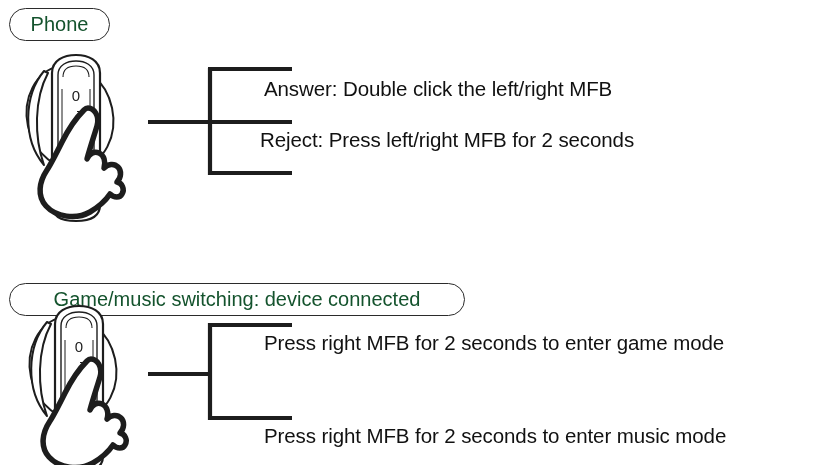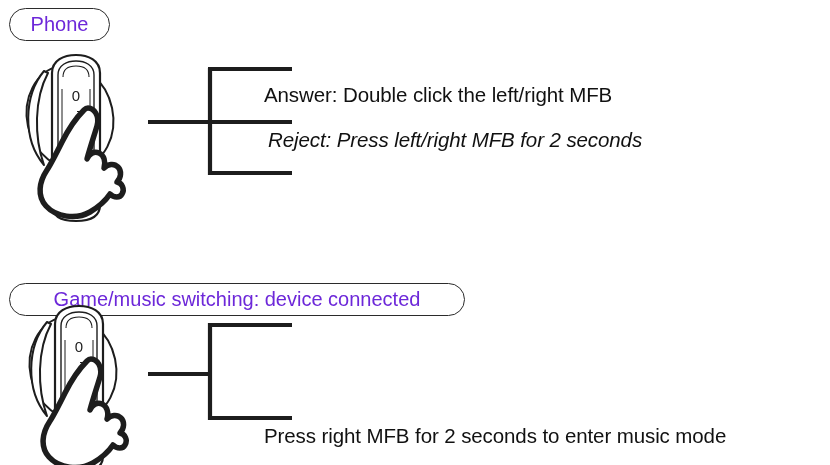--- a/index.html
+++ b/index.html
@@ -15,54 +15,55 @@
 
   
   .pill{
     position:absolute;
     border:1.6px solid #2b2b2b;
     border-radius:999px;
     background:#ffffff;
     display:flex;align-items:center;justify-content:center;
     box-sizing:border-box;
     white-space:nowrap;
-    color:#6d28d9;
+    color:#14532d;
   }
   #pill-phone{left:9px;top:8px;width:101px;height:33px;font-size:20px;}
   #pill-game{left:9px;top:259px;width:456px;height:33px;font-size:20px;margin-top:24px;}
 
   
   .line{
     position:absolute;
     font-size:20.5px;
     white-space:nowrap;
     color:#111111;
     letter-spacing:-0.1px;
   }
-  #line-answer {left:264px;top:83px;}
-  #line-reject {left:268px;top:128px;font-style:italic;}
+  #line-answer {left:264px;top:77px;}
+  #line-reject {left:260px;top:128px;}
   #line-hangup {left:264px;top:176px;}
   #line-game   {left:264px;top:331px;}
   #line-music  {left:264px;top:424px;}
 
   
   svg.art{position:absolute;left:0;top:0;width:830px;height:465px;pointer-events:none;}
 </style>
 </head>
 <body>
 
 <div id="sheet">
 
   <div class="pill" id="pill-phone">Phone</div>
 
   <div class="pill" id="pill-game">Game/music switching: device connected</div>
 
   <div class="line" id="line-answer">Answer: Double click the left/right MFB</div>
   <div class="line" id="line-reject">Reject: Press left/right MFB for 2 seconds</div>
 
+  <div class="line" id="line-game">Press right MFB for 2 seconds to enter game mode</div>
   <div class="line" id="line-music">Press right MFB for 2 seconds to enter music mode</div>
 
   <svg class="art" viewBox="0 0 830 465" xmlns="http://www.w3.org/2000/svg">
 
     <defs>
 
       <g id="earbud">
 
         <ellipse cx="48" cy="62" rx="43" ry="52" transform="rotate(-12 48 62)" fill="#ffffff" stroke="#1d1d1d" stroke-width="2"></ellipse>
 

